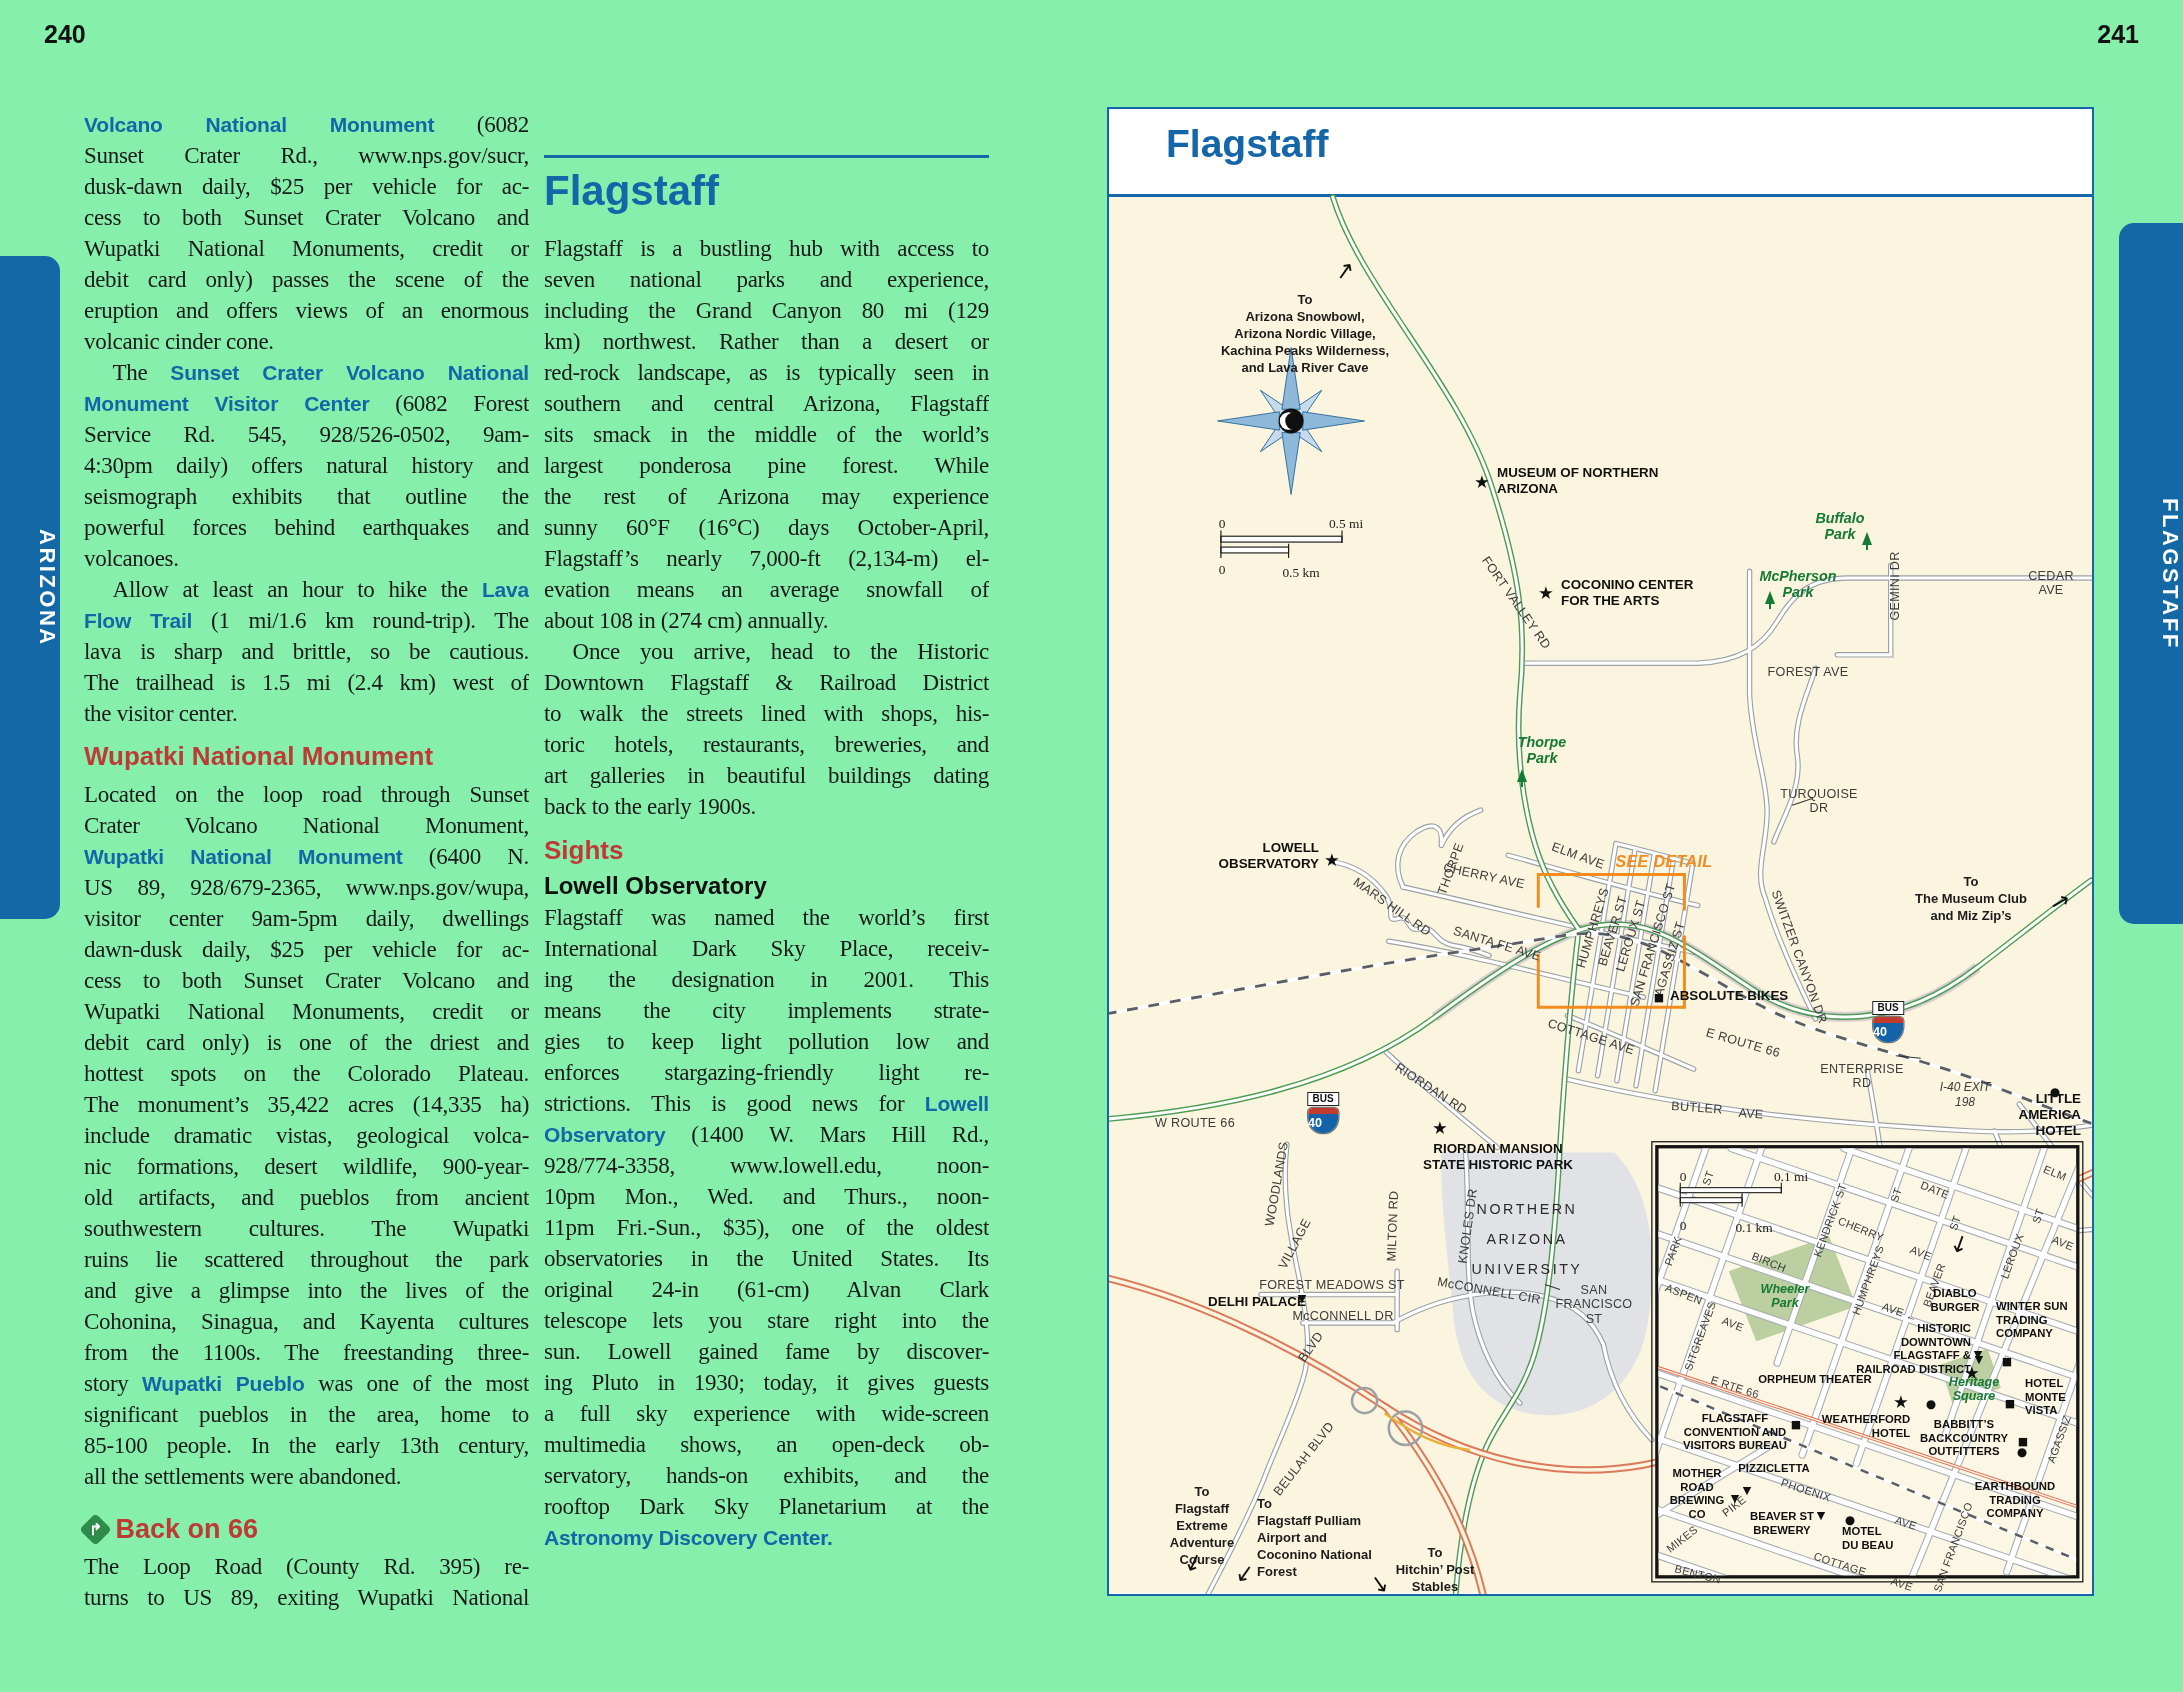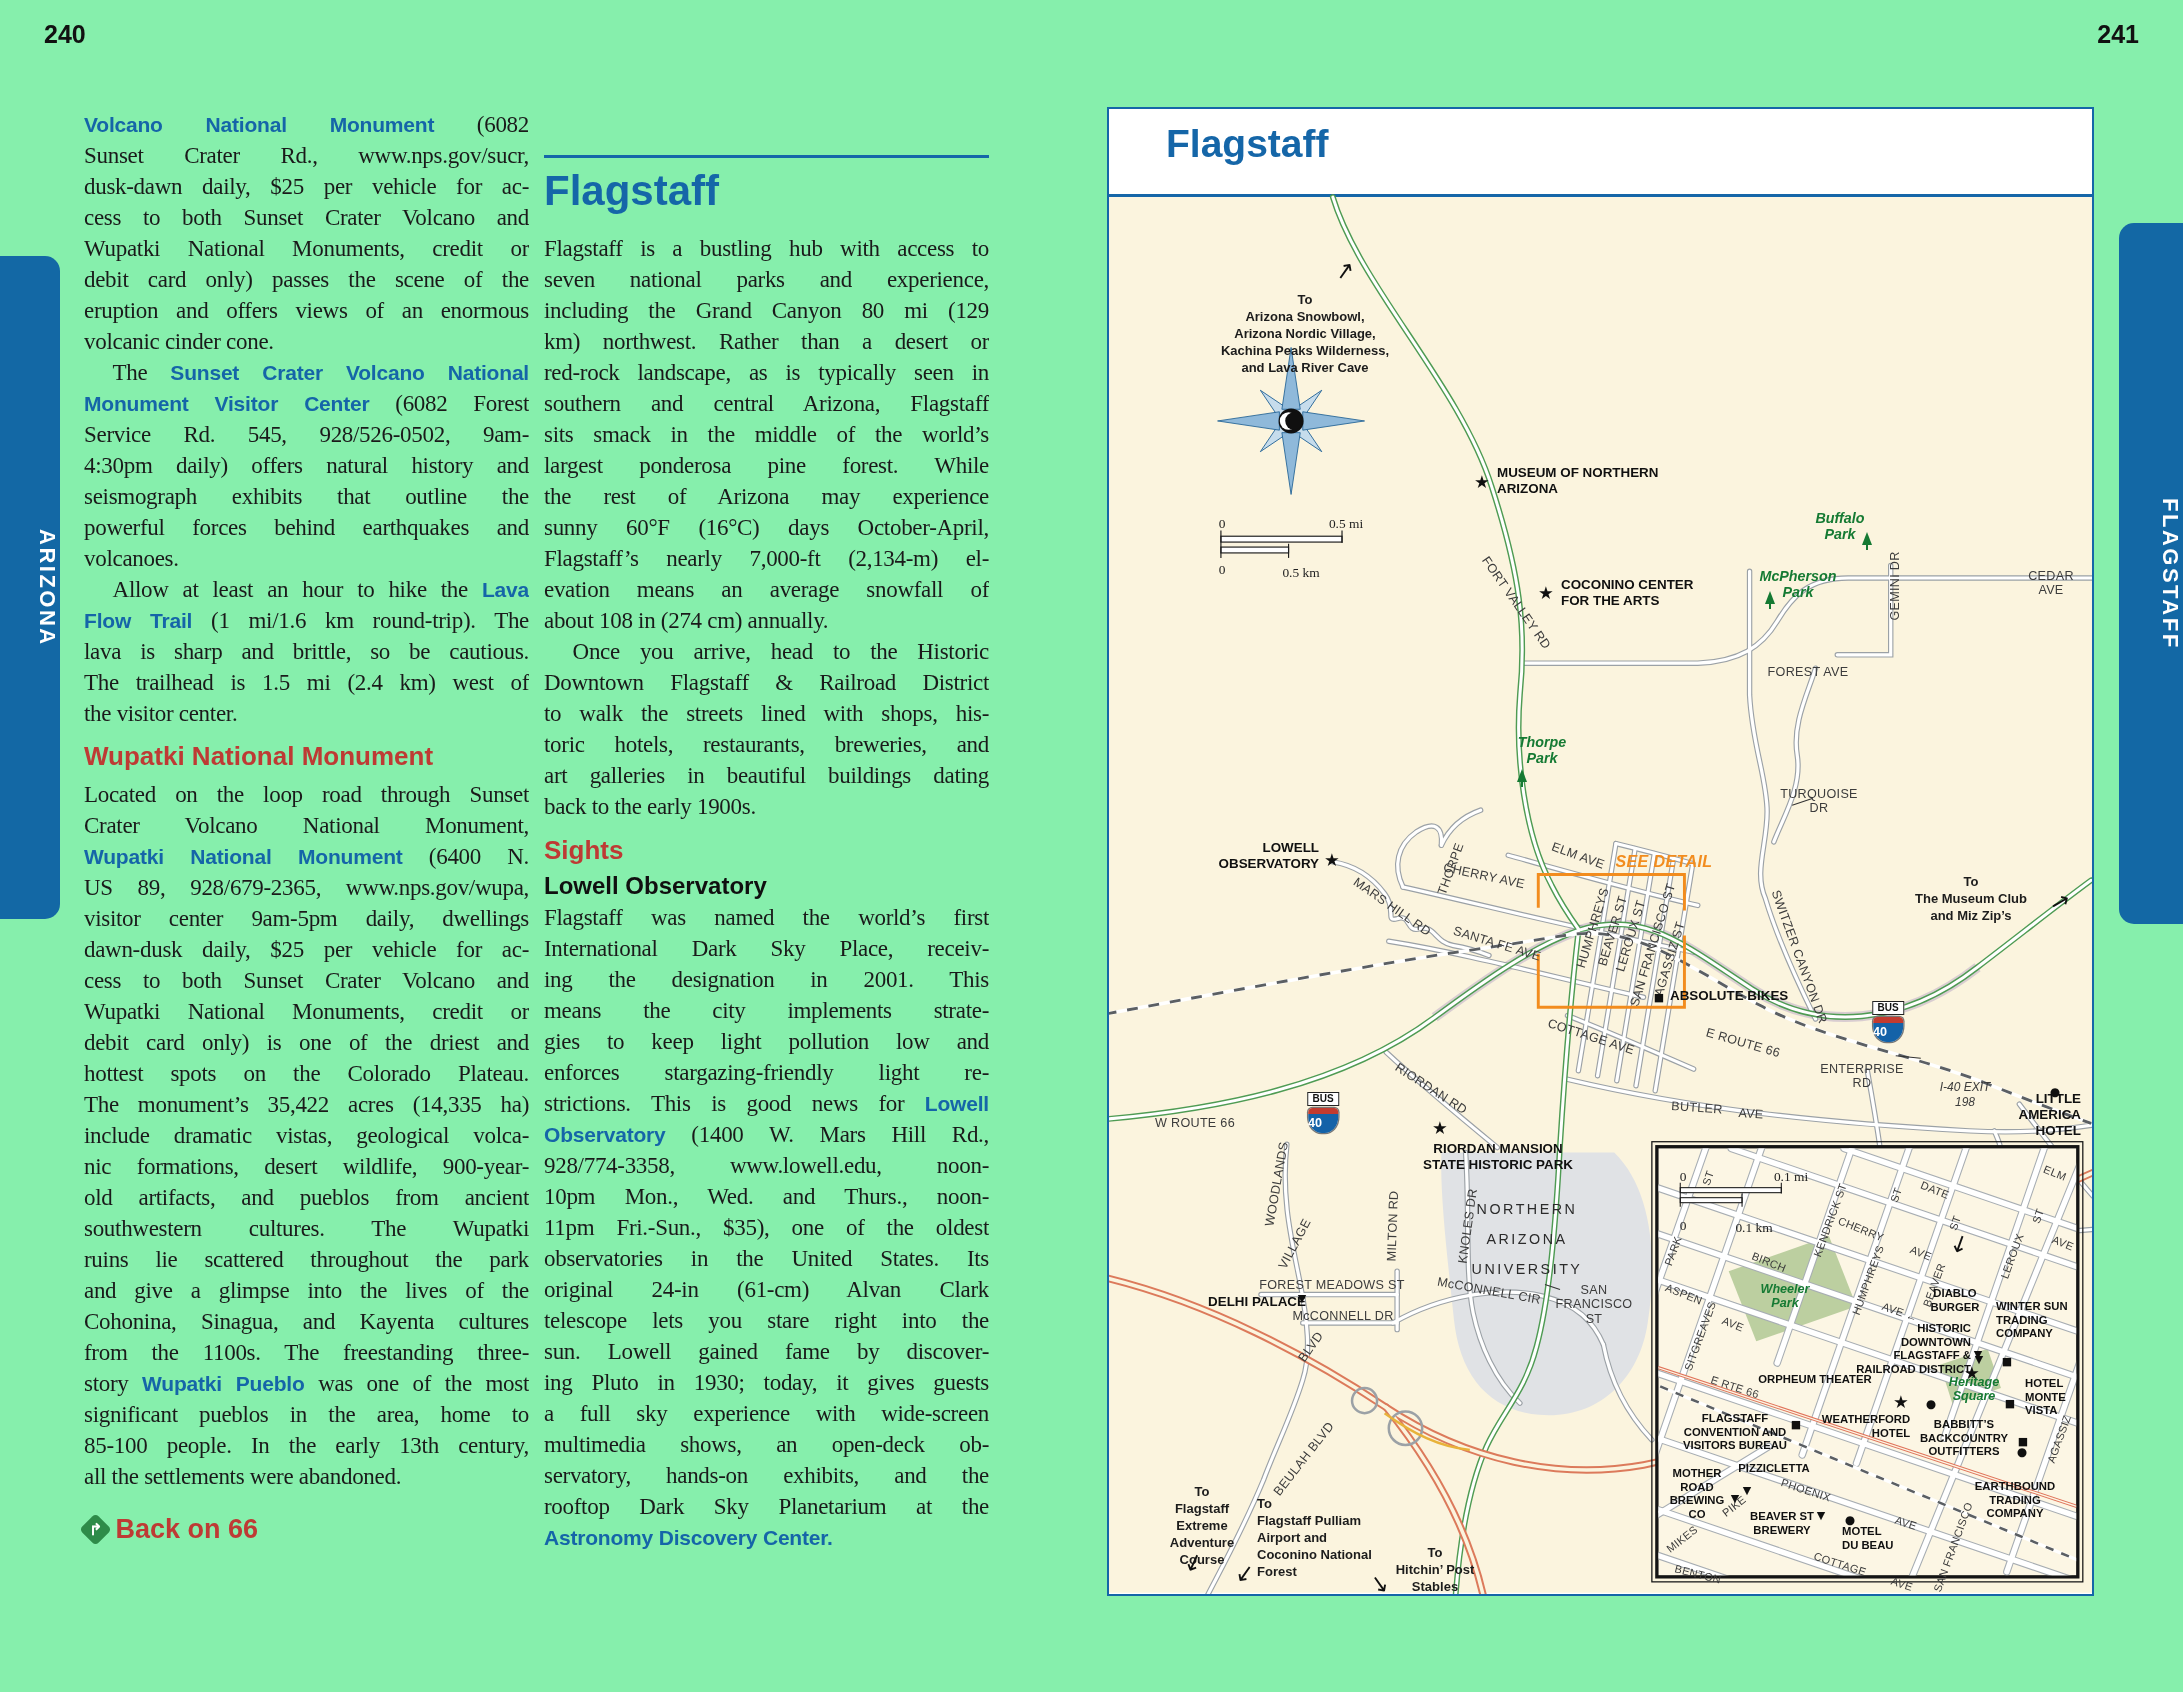--- a/index.html
+++ b/index.html
@@ -118,20 +118,24 @@
         <div class="ln"><span>story </span><span class="bb">Wupatki Pueblo</span><span> was one of the most</span></div>
         <div class="ln"><span>significant pueblos in the area, home to</span></div>
         <div class="ln"><span>85-100 people. In the early 13th century,</span></div>
         <div class="ln end"><span>all the settlements were abandoned.</span></div>
       </div>
       <div class="b66">
         <span class="diam">
           <span>↱</span>
         </span>
         <span class="b66t">Back on 66</span>
+      </div>
+      <div class="para">
+        <div class="ln"><span>The Loop Road (County Rd. 395) re-</span></div>
+        <div class="ln"><span>turns to US 89, exiting Wupatki National</span></div>
       </div>
     </div>
   <div id="col2" class="col">
       <div class="rule2"></div>
       <div class="h1">Flagstaff</div>
       <div class="para">
         <div class="ln"><span>Flagstaff is a bustling hub with access to</span></div>
         <div class="ln"><span>seven national parks and experience,</span></div>
         <div class="ln"><span>including the Grand Canyon 80 mi (129</span></div>
         <div class="ln"><span>km) northwest. Rather than a desert or</span></div>

